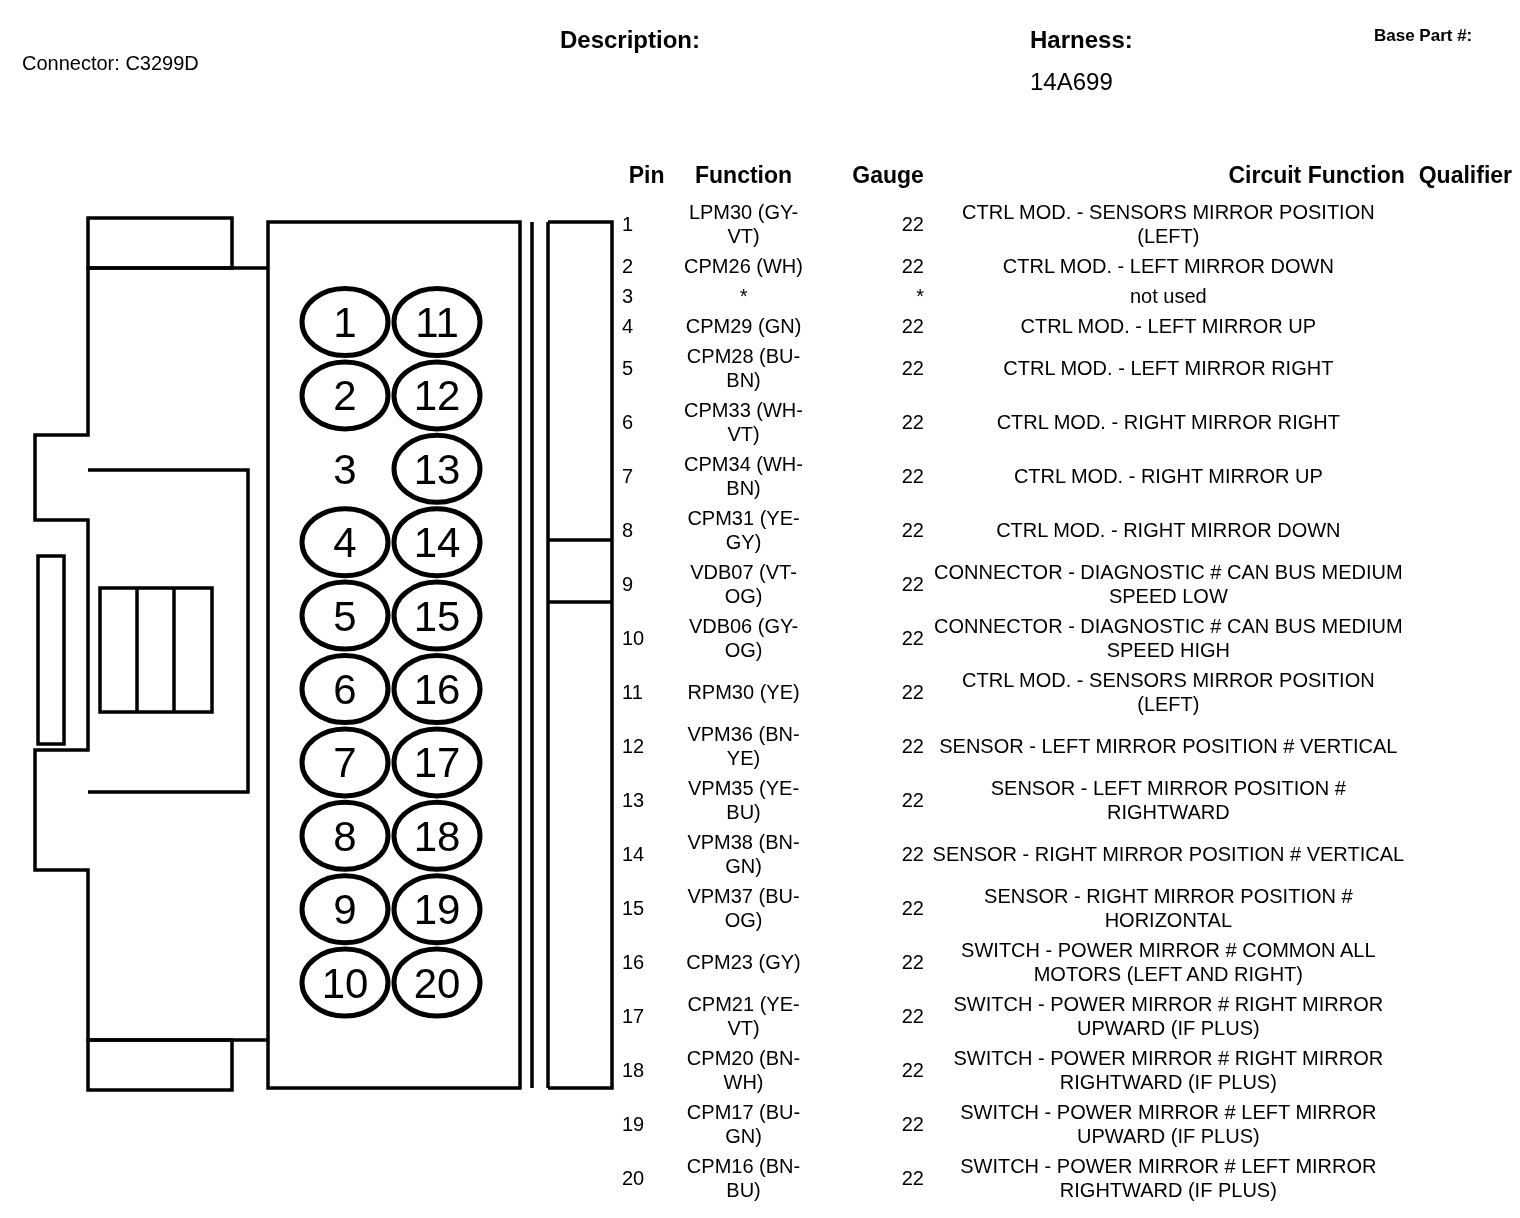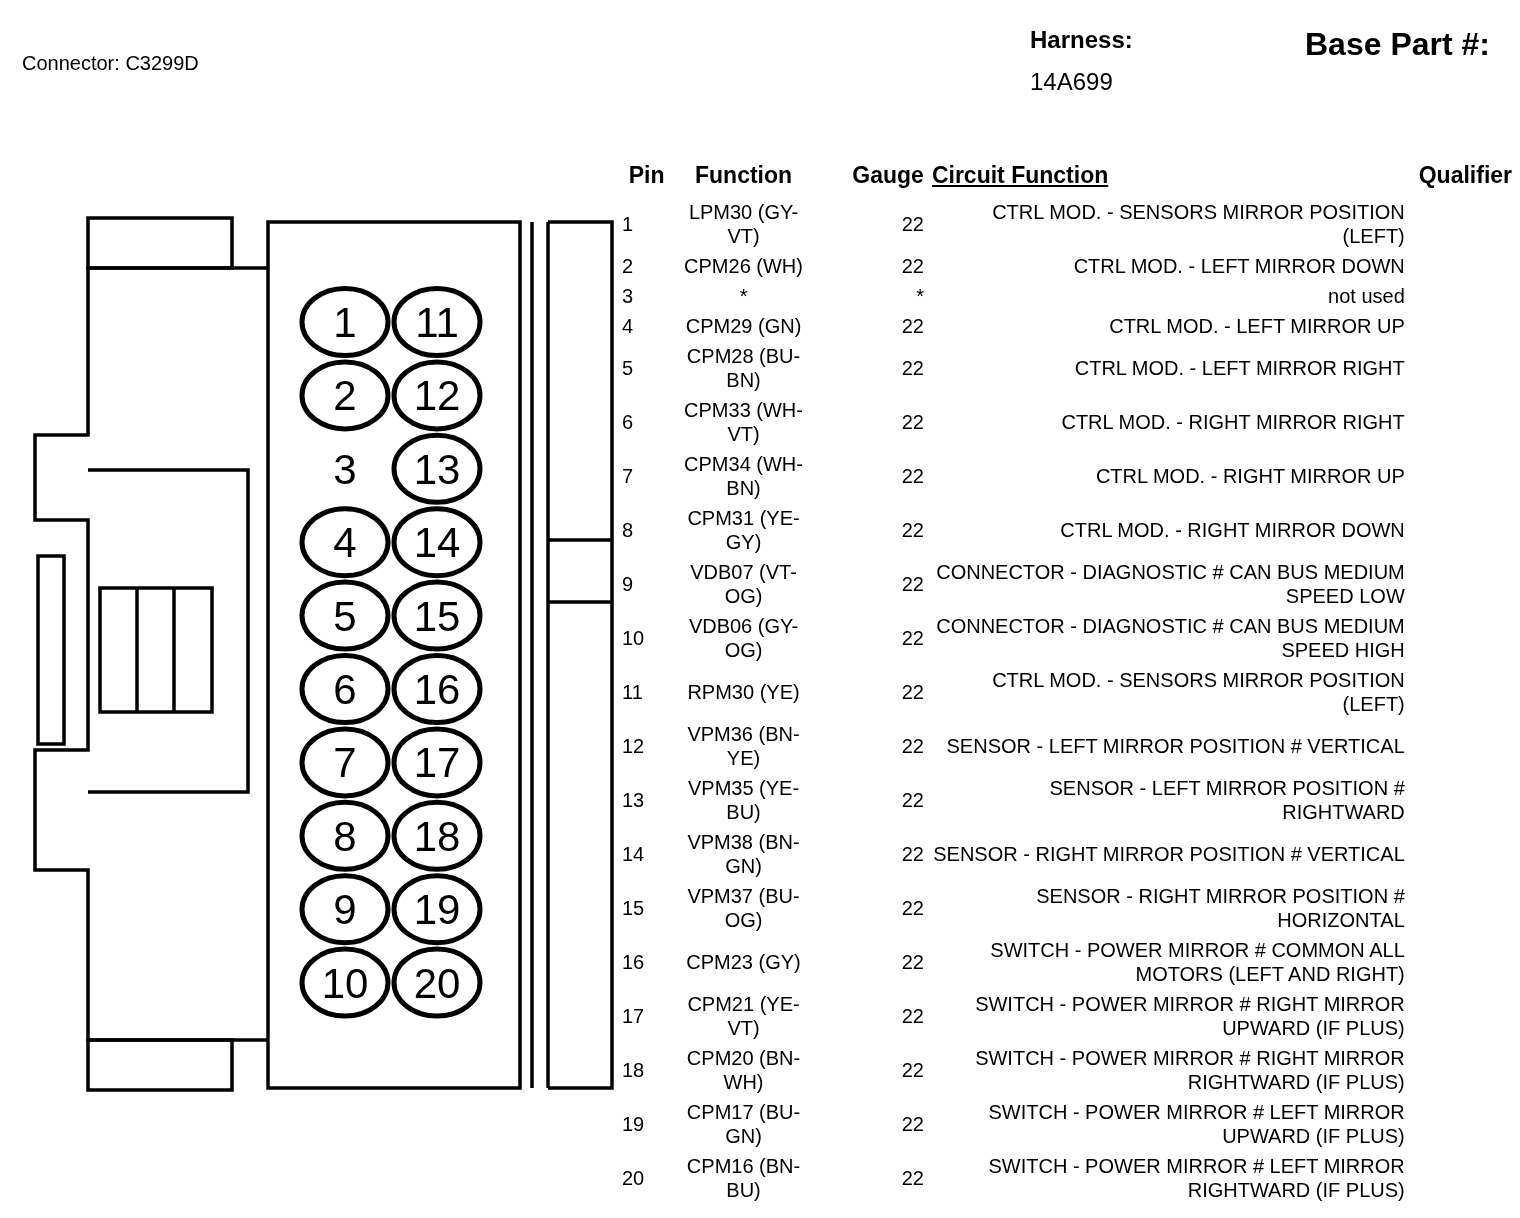--- a/index.html
+++ b/index.html
@@ -8,41 +8,42 @@
     font-family:"Liberation Sans", sans-serif;color:#000;
   }
   
   .hdr-connector{position:absolute;left:22px;top:52px;font-size:20px;font-weight:normal;}
   .hdr-desc{position:absolute;left:400px;top:26px;width:460px;text-align:center;}
   .hdr-desc .lbl{font-size:24px;font-weight:bold;}
   .hdr-desc .val{font-size:24px;margin-top:14px;}
   .hdr-harness{position:absolute;left:1030px;top:26px;width:220px;text-align:left;}
   .hdr-harness .lbl{font-size:24px;font-weight:bold;}
   .hdr-harness .val{font-size:24px;margin-top:14px;}
-  .hdr-basepart{position:absolute;left:1305px;top:26px;font-size:32px;font-weight:bold;}
+  .hdr-basepart{position:absolute;left:1374px;top:26px;font-size:17px;font-weight:bold;}
   
   svg.diagram{position:absolute;left:0;top:0;}
   .pin-num{font-family:"Liberation Sans", sans-serif;font-size:42px;fill:#000;text-anchor:middle;}
   
   .pin-table-wrap{position:absolute;left:622px;top:158px;}
   table{border-collapse:collapse;table-layout:fixed;}
   th{font-size:23px;font-weight:bold;text-align:center;padding:4px 0 8px 0;vertical-align:bottom;}
   td{font-size:20px;line-height:24px;vertical-align:middle;padding:3px 0;}
   .col-pin{width:50px;}
   .col-circuit{width:130px;text-align:center;padding-left:8px;padding-right:8px;}
   .col-gauge{width:110px;text-align:right;}
-  .col-func{width:490px;text-align:right;padding-left:8px;padding-right:6px;}
+  .col-func{width:490px;text-align:center;padding-left:8px;padding-right:6px;}
   .col-qual{width:110px;text-align:center;}
 </style>
 </head>
 <body>
 
 <div class="hdr-connector">Connector: C3299D</div>
 
 <div class="hdr-desc">
+  <div class="lbl">Description:</div>
 </div>
 
 <div class="hdr-harness">
   <div class="lbl">Harness:</div>
   <div class="val">14A699</div>
 </div>
 
 <div class="hdr-basepart">Base Part #:</div>
 
 <svg class="diagram" width="1520" height="1218" viewBox="0 0 1520 1218">
@@ -117,21 +118,21 @@
         <col style="width:130px">
         <col style="width:110px">
       <col style="width:490px">
         <col style="width:110px">
     </colgroup>
     <thead>
       <tr>
         <th class="col-pin">Pin</th>
         <th class="col-circuit">Function</th>
         <th class="col-gauge">Gauge</th>
-        <th class="col-func" style="text-align:left;text-decoration:underline;">Circuit Function</th>
+        <th class="col-func" style="text-align:right;">Circuit Function</th>
         <th class="col-qual">Qualifier</th>
       </tr>
     </thead>
     <tbody>
         <tr>
           <td class="col-pin">1</td>
           <td class="col-circuit">LPM30 (GY-VT)</td>
           <td class="col-gauge">22</td>
           <td class="col-func">CTRL MOD. - SENSORS MIRROR POSITION (LEFT)</td>
           <td class="col-qual"></td>

